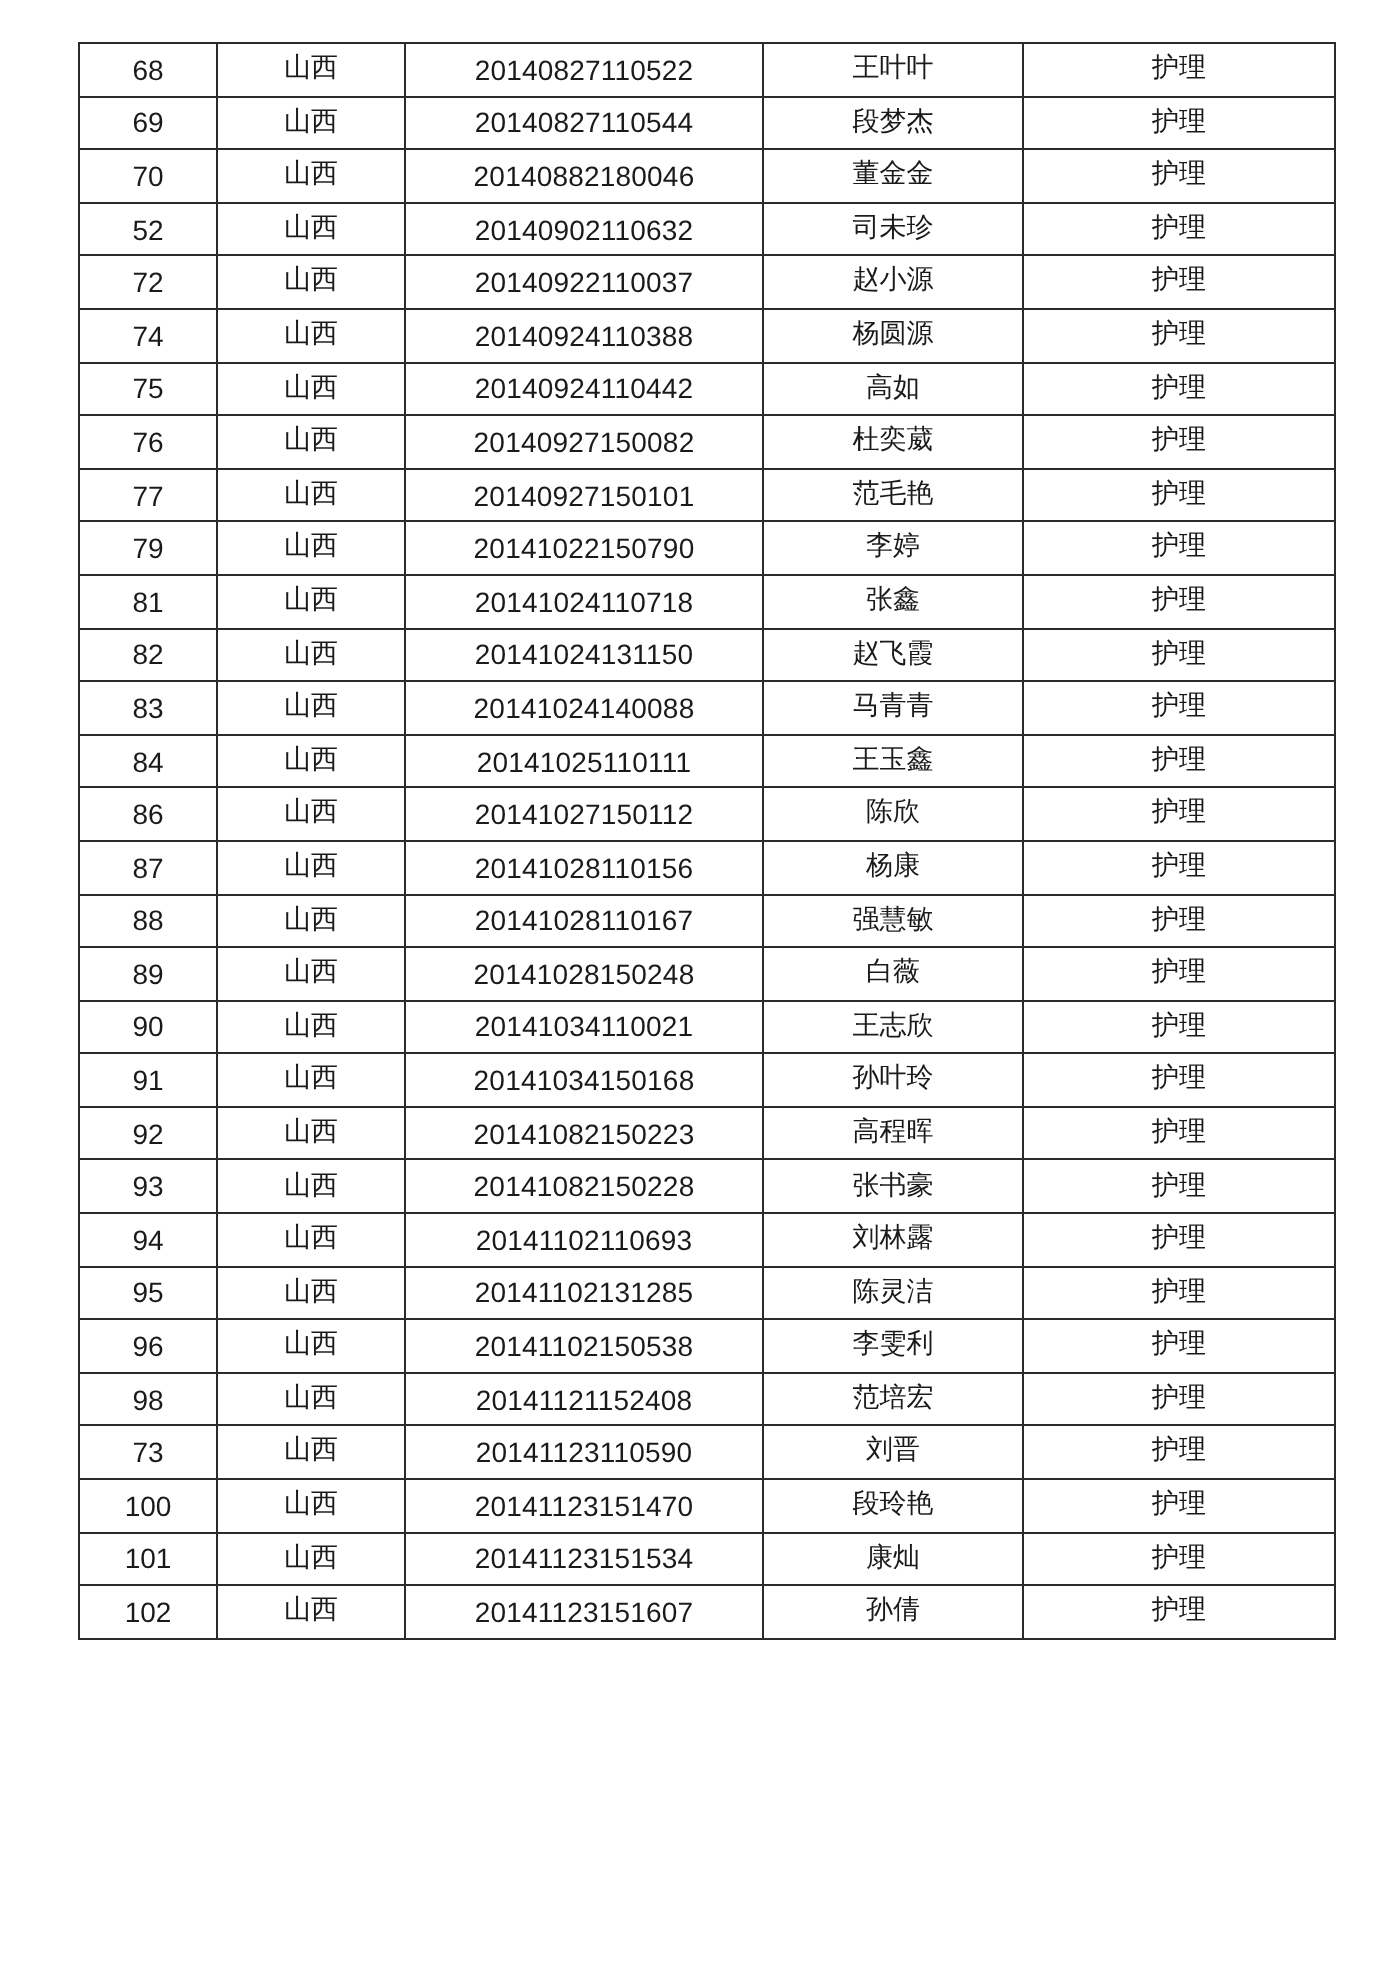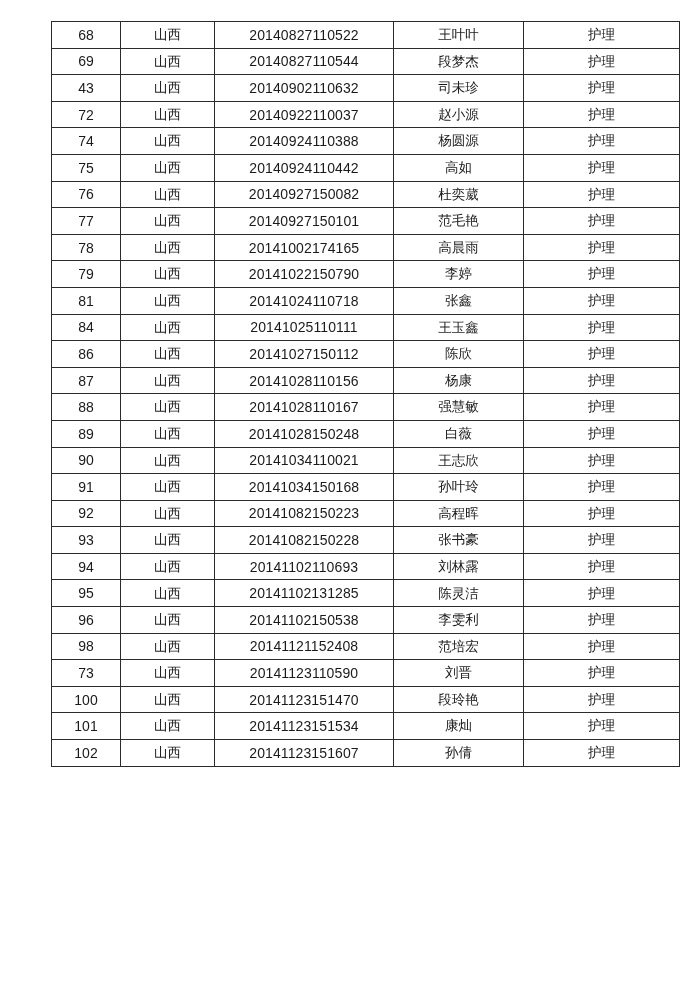--- a/index.html
+++ b/index.html
@@ -10,21 +10,21 @@
   body {
     width: 700px;
     height: 987px;
     position: relative;
     overflow: hidden;
     font-family: "DejaVu Sans", "Liberation Sans", sans-serif;
     color: #1a1a1a;
   }
   .page {
     position: absolute;
-    left: 12px; top: 0;
+    left: 0; top: 0;
     width: 684px; height: 987px;
     background: #ffffff;
   }
   table.roster {
     position: absolute;
     left: 39px;
     top: 21px;
     width: 623px;
     border-collapse: collapse;
     table-layout: fixed;
@@ -60,21 +60,28 @@
           <td class="c-major">护理</td>
         </tr>
         <tr>
           <td class="c-no">69</td>
           <td class="c-prov">山西</td>
           <td class="c-id">20140827110544</td>
           <td class="c-name">段梦杰</td>
           <td class="c-major">护理</td>
         </tr>
         <tr>
-          <td class="c-no">43</td>
+          <td class="c-no">70</td>
+          <td class="c-prov">山西</td>
+          <td class="c-id">20140882180046</td>
+          <td class="c-name">董金金</td>
+          <td class="c-major">护理</td>
+        </tr>
+        <tr>
+          <td class="c-no">52</td>
           <td class="c-prov">山西</td>
           <td class="c-id">20140902110632</td>
           <td class="c-name">司未珍</td>
           <td class="c-major">护理</td>
         </tr>
         <tr>
           <td class="c-no">72</td>
           <td class="c-prov">山西</td>
           <td class="c-id">20140922110037</td>
           <td class="c-name">赵小源</td>
@@ -102,38 +109,45 @@
           <td class="c-major">护理</td>
         </tr>
         <tr>
           <td class="c-no">77</td>
           <td class="c-prov">山西</td>
           <td class="c-id">20140927150101</td>
           <td class="c-name">范毛艳</td>
           <td class="c-major">护理</td>
         </tr>
         <tr>
-          <td class="c-no">78</td>
-          <td class="c-prov">山西</td>
-          <td class="c-id">20141002174165</td>
-          <td class="c-name">高晨雨</td>
-          <td class="c-major">护理</td>
-        </tr>
-        <tr>
           <td class="c-no">79</td>
           <td class="c-prov">山西</td>
           <td class="c-id">20141022150790</td>
           <td class="c-name">李婷</td>
           <td class="c-major">护理</td>
         </tr>
         <tr>
           <td class="c-no">81</td>
           <td class="c-prov">山西</td>
           <td class="c-id">20141024110718</td>
           <td class="c-name">张鑫</td>
+          <td class="c-major">护理</td>
+        </tr>
+        <tr>
+          <td class="c-no">82</td>
+          <td class="c-prov">山西</td>
+          <td class="c-id">20141024131150</td>
+          <td class="c-name">赵飞霞</td>
+          <td class="c-major">护理</td>
+        </tr>
+        <tr>
+          <td class="c-no">83</td>
+          <td class="c-prov">山西</td>
+          <td class="c-id">20141024140088</td>
+          <td class="c-name">马青青</td>
           <td class="c-major">护理</td>
         </tr>
         <tr>
           <td class="c-no">84</td>
           <td class="c-prov">山西</td>
           <td class="c-id">20141025110111</td>
           <td class="c-name">王玉鑫</td>
           <td class="c-major">护理</td>
         </tr>
         <tr>

